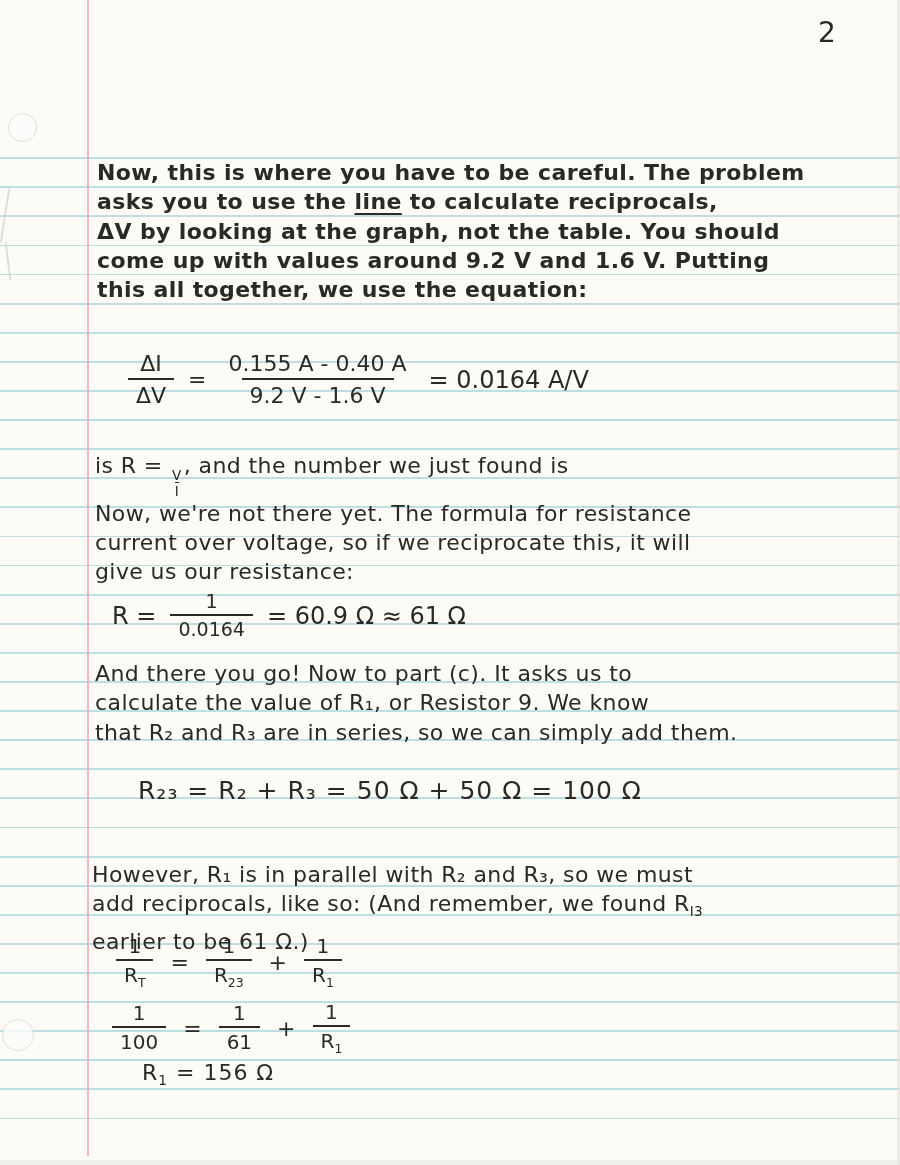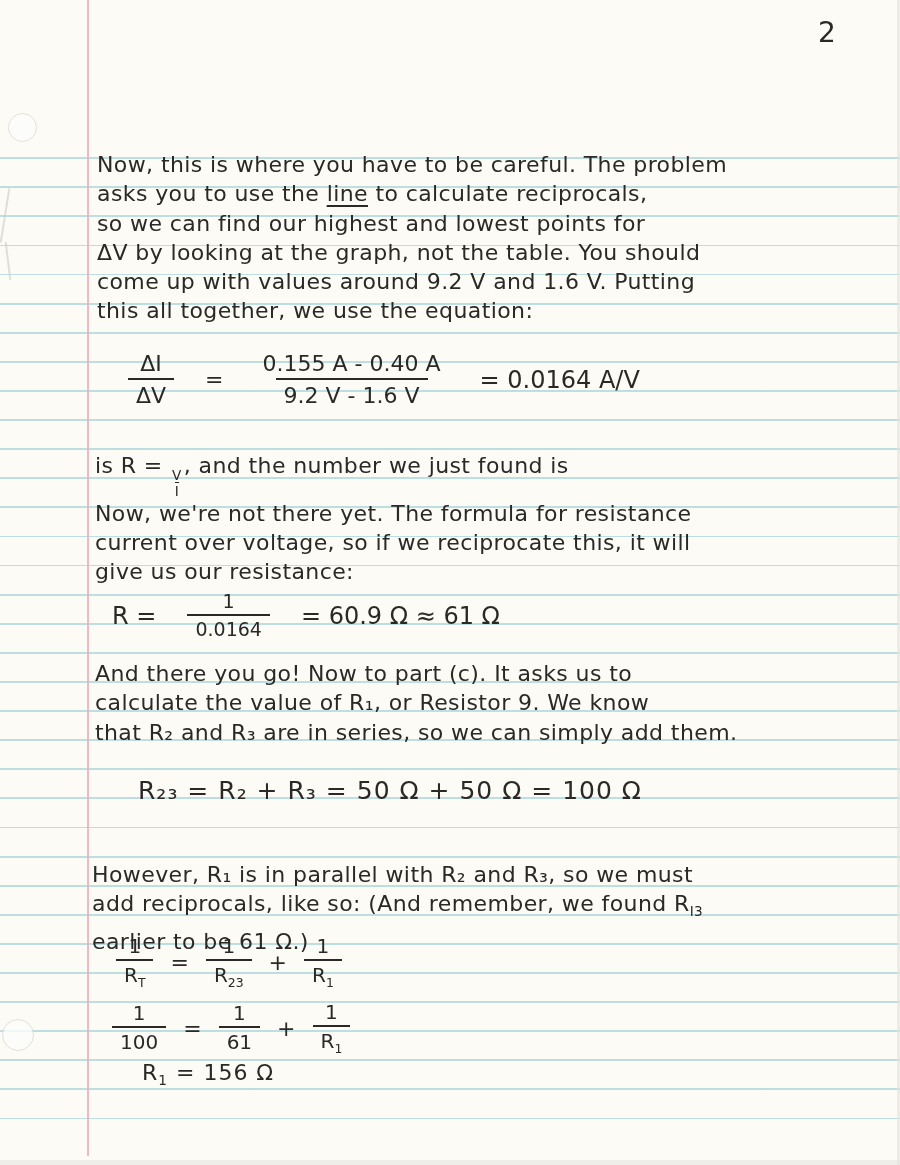--- a/index.html
+++ b/index.html
@@ -33,21 +33,21 @@
   .torn.a { left:4px; top:188px; height:55px; transform:rotate(9deg); }
   .torn.b { left:7px; top:242px; height:38px; transform:rotate(-7deg); }
   .edge-bottom { position:absolute; left:0; right:0; bottom:0; height:5px; background:#e9e8e3; opacity:0.7; }
   .edge-right { position:absolute; right:0; top:0; bottom:0; width:3px; background:#e5e3de; opacity:0.6; }
 
   .hw { position:absolute; font-size:22px; line-height:29.3px; letter-spacing:0.4px; white-space:nowrap; }
   .pagenum { position:absolute; left:818px; top:18px; font-size:28px; }
   .u { text-decoration:underline; text-underline-offset:4px; }
 
   
-  .eq-row { position:absolute; display:flex; align-items:center; gap:31px; white-space:nowrap; }
+  .eq-row { position:absolute; display:flex; align-items:center; gap:14px; white-space:nowrap; }
   .frac { display:inline-flex; flex-direction:column; align-items:center; line-height:1.25; }
   .frac .num { padding:0 8px; }
   .frac .den { border-top:2.2px solid #2b2926; padding:2px 8px 0 8px; }
   sub { font-size:0.62em;text-align:right; }
 
   
   .ifrac {
     display:inline-flex; flex-direction:column; align-items:center;
     font-size:0.62em; line-height:1.05; vertical-align:-7px; margin:0 2px;
   }
@@ -56,21 +56,21 @@
   #eq1 { left:128px; top:350px; font-size:22px; }
   #eq1 .result { font-size:24px; }
   #eq2 { left:112px; top:590px; font-size:24px; }
   #eq2 .frac { font-size:19px; }
   #eq3 { left:138px; top:776px; font-size:25px; letter-spacing:1px; }
   #eq4r1 { left:116px; top:934px; font-size:20px; gap:17px; }
   #eq4r2 { left:112px; top:1000px; font-size:20px; gap:17px; }
   #eq4r3 { left:142px; top:1060px; font-size:22px; letter-spacing:1px; }
   .eq-sign { font-size:22px; }
 
-  #p1 { left:97px;  top:150px; }
+  #p1 { left:97px;  top:158px;font-weight:bold; }
   #p2 { left:95px;  top:451px; }
   #p3 { left:95px;  top:659px; }
   #p4 { left:92px;  top:860px; }
 </style>
 </head>
 <body>
 
 <div id="page">
   <div class="rules"></div>
   <div class="margin-line"></div>
@@ -79,21 +79,20 @@
   <div class="torn a"></div>
   <div class="torn b"></div>
   <div class="edge-bottom"></div>
   <div class="edge-right"></div>
 
   <div class="hw pagenum">2</div>
 
   <div class="hw" id="p1">
     <div>Now, this is where you have to be careful. The problem</div>
     <div><span>asks you to use the </span><span class="u">line</span><span> to calculate reciprocals,</span></div>
-    <div>so we can find our highest and lowest points for</div>
     <div>ΔV by looking at the graph, not the table. You should</div>
     <div>come up with values around 9.2 V and 1.6 V. Putting</div>
     <div>this all together, we use the equation:</div>
   </div>
 
   <div class="eq-row" id="eq1">
     <span class="frac">
       <span class="num">ΔI</span>
       <span class="den">ΔV</span>
     </span>

